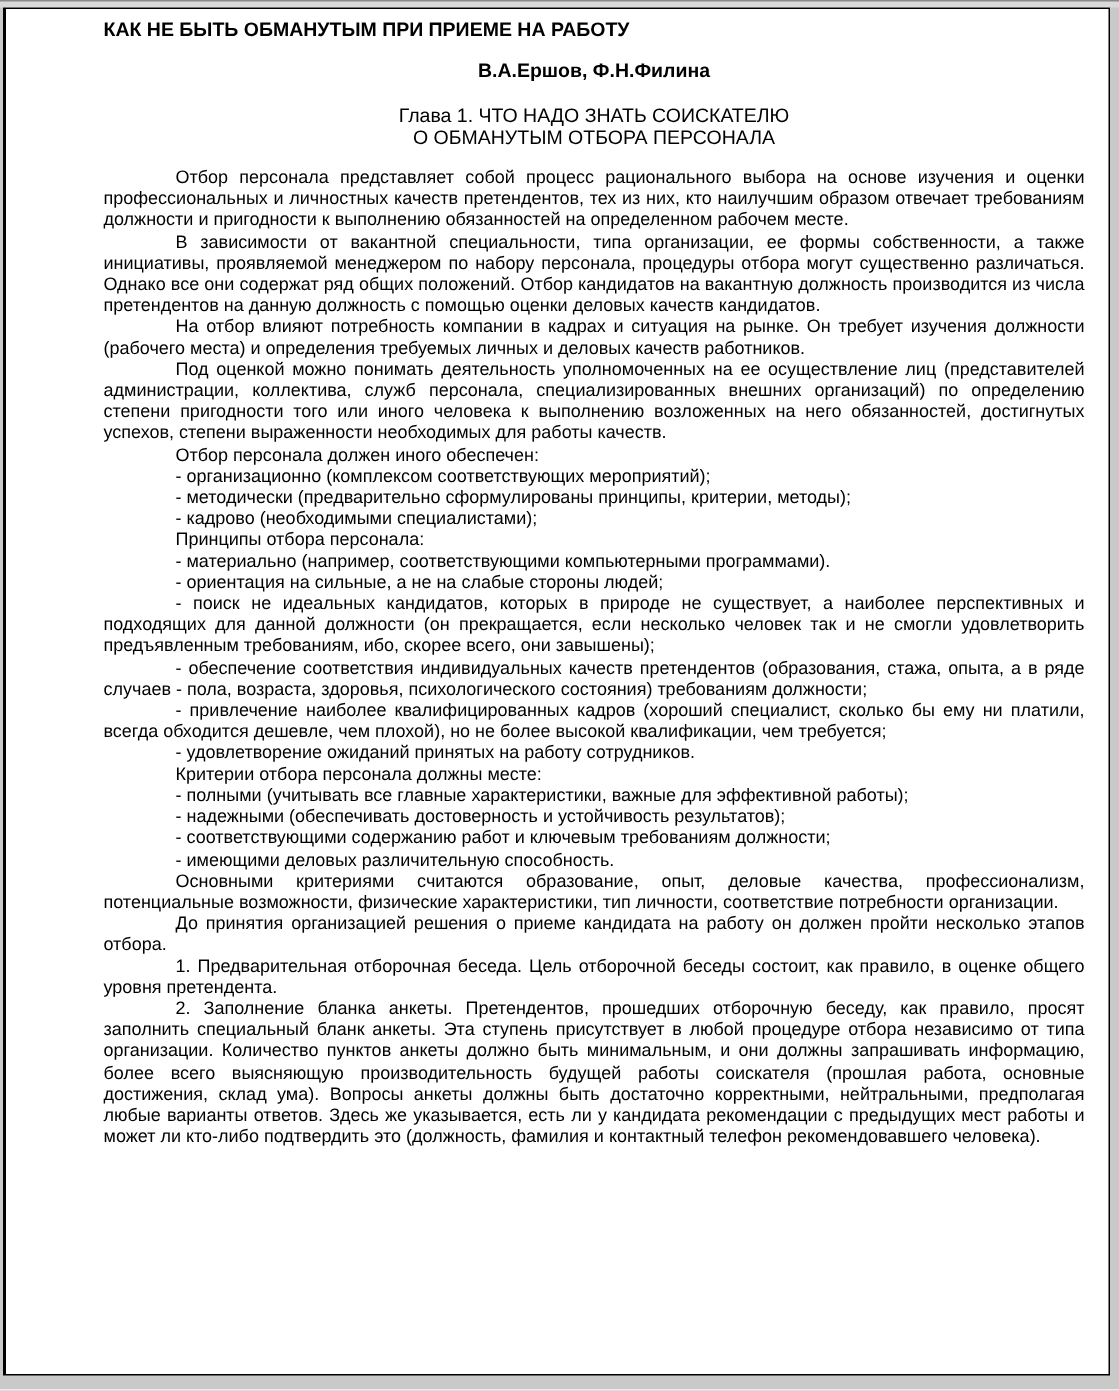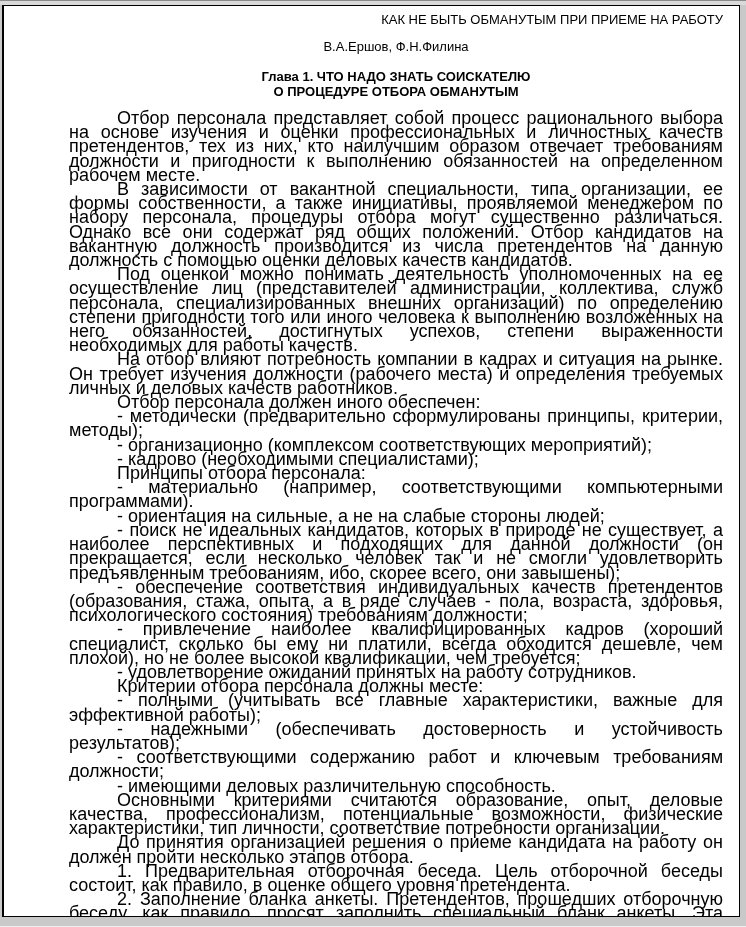--- a/index.html
+++ b/index.html
@@ -40,74 +40,74 @@
     border: 1px solid #000000;
     border-left-width: 2px;
     border-bottom-width: 2px;
     box-sizing: border-box;
     padding: 5px 16px 0 65px;
     overflow: hidden;
     color: #000000;
   }
   .doc-title {
     margin: 1px 0 0 0;
-    text-align: right;
-    font-weight: normal;
+    text-align: left;
+    font-weight: bold;
     font-size: 13px;
     line-height: 15px;
   }
   .doc-authors {
     margin: 12px 0 0 0;
     text-align: center;
-    font-weight: normal;
+    font-weight: bold;
     font-size: 13px;
     line-height: 15px;
   }
   .chapter-heading {
     margin: 15px 0 0 0;
     text-align: center;
-    font-weight: bold;
+    font-weight: normal;
     font-size: 13px;
     line-height: 15px;
   }
   .body-text {
     margin-top: 12px;
   }
   .body-text p {
     margin: 0;
-    font-size: 18px;
+    font-size: 12px;
     line-height: 14.2px;
     text-align: justify;
     text-indent: 48px;
   }
 </style>
 </head>
 <body>
 
 <div class="screen">
   <div class="top-chrome"></div>
 
   <div class="page">
     <h1 class="doc-title">КАК НЕ БЫТЬ ОБМАНУТЫМ ПРИ ПРИЕМЕ НА РАБОТУ</h1>
 
     <div class="doc-authors">В.А.Ершов, Ф.Н.Филина</div>
 
     <div class="chapter-heading">
       <div>Глава 1. ЧТО НАДО ЗНАТЬ СОИСКАТЕЛЮ</div>
-      <div>О ПРОЦЕДУРЕ ОТБОРА ОБМАНУТЫМ</div>
+      <div>О ОБМАНУТЫМ ОТБОРА ПЕРСОНАЛА</div>
     </div>
 
     <div class="body-text">
         <p>Отбор персонала представляет собой процесс рационального выбора на основе изучения и оценки профессиональных и личностных качеств претендентов, тех из них, кто наилучшим образом отвечает требованиям должности и пригодности к выполнению обязанностей на определенном рабочем месте.</p>
         <p>В зависимости от вакантной специальности, типа организации, ее формы собственности, а также инициативы, проявляемой менеджером по набору персонала, процедуры отбора могут существенно различаться. Однако все они содержат ряд общих положений. Отбор кандидатов на вакантную должность производится из числа претендентов на данную должность с помощью оценки деловых качеств кандидатов.</p>
+        <p>На отбор влияют потребность компании в кадрах и ситуация на рынке. Он требует изучения должности (рабочего места) и определения требуемых личных и деловых качеств работников.</p>
         <p>Под оценкой можно понимать деятельность уполномоченных на ее осуществление лиц (представителей администрации, коллектива, служб персонала, специализированных внешних организаций) по определению степени пригодности того или иного человека к выполнению возложенных на него обязанностей, достигнутых успехов, степени выраженности необходимых для работы качеств.</p>
-        <p>На отбор влияют потребность компании в кадрах и ситуация на рынке. Он требует изучения должности (рабочего места) и определения требуемых личных и деловых качеств работников.</p>
         <p>Отбор персонала должен иного обеспечен:</p>
+        <p>- организационно (комплексом соответствующих мероприятий);</p>
         <p>- методически (предварительно сформулированы принципы, критерии, методы);</p>
-        <p>- организационно (комплексом соответствующих мероприятий);</p>
         <p>- кадрово (необходимыми специалистами);</p>
         <p>Принципы отбора персонала:</p>
         <p>- материально (например, соответствующими компьютерными программами).</p>
         <p>- ориентация на сильные, а не на слабые стороны людей;</p>
         <p>- поиск не идеальных кандидатов, которых в природе не существует, а наиболее перспективных и подходящих для данной должности (он прекращается, если несколько человек так и не смогли удовлетворить предъявленным требованиям, ибо, скорее всего, они завышены);</p>
         <p>- обеспечение соответствия индивидуальных качеств претендентов (образования, стажа, опыта, а в ряде случаев - пола, возраста, здоровья, психологического состояния) требованиям должности;</p>
         <p>- привлечение наиболее квалифицированных кадров (хороший специалист, сколько бы ему ни платили, всегда обходится дешевле, чем плохой), но не более высокой квалификации, чем требуется;</p>
         <p>- удовлетворение ожиданий принятых на работу сотрудников.</p>
         <p>Критерии отбора персонала должны месте:</p>
         <p>- полными (учитывать все главные характеристики, важные для эффективной работы);</p>

